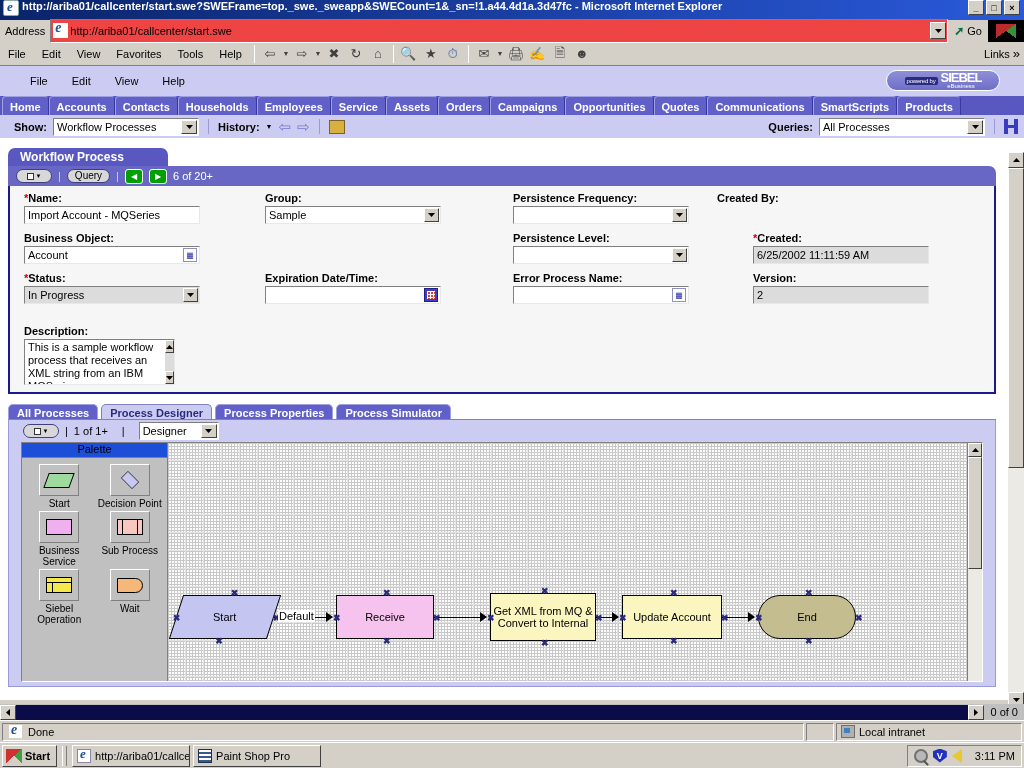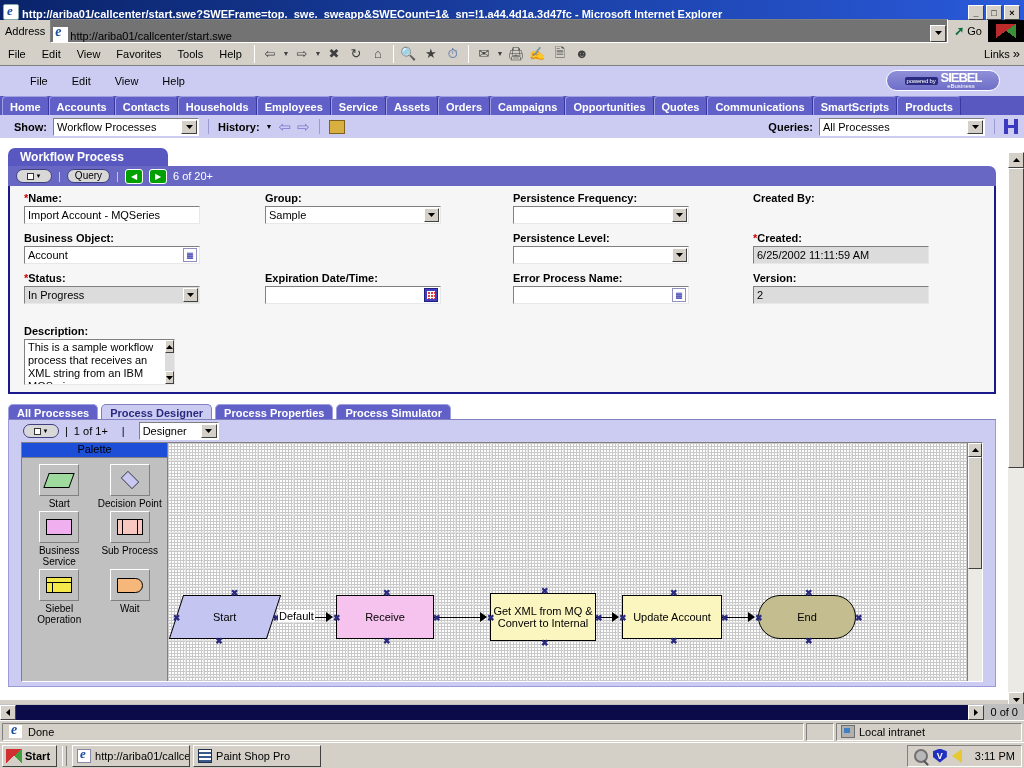--- a/index.html
+++ b/index.html
@@ -9,21 +9,21 @@
     overflow: hidden;
     font-family: "Liberation Sans", sans-serif;
     font-size: 11px;
     background: #d4d0c8;
   }
   #screen { position: relative; width: 1024px; height: 768px; }
 
   
   .titlebar {
     height: 20px; background: linear-gradient(to right, #0a246a, #2a5adb);
-    color: #fff; display: flex; align-items: flex-end; padding: 0 2px;
+    color: #fff; display: flex; align-items: flex-start; padding: 0 2px;
     font-weight: bold; font-size: 11px;
   }
   .tb-icon {
     width: 16px; height: 16px; margin: 0 3px 0 1px; flex: 0 0 16px;
     background: #fff; border: 1px solid #8aa; border-radius: 2px;
     position: relative; overflow: hidden;
   }
   .tb-icon::after {
     content: "e"; position: absolute; left: 3px; top: -2px;
     color: #1a4fa0; font-style: italic; font-weight: bold; font-size: 13px;
@@ -39,23 +39,23 @@
     display: flex; align-items: center; justify-content: center;
   }
 
   
   .addrbar {
     height: 22px; background: #d4d0c8; display: flex; align-items: center;
     border-bottom: 1px solid #d4d0c8; padding-left: 2px;
   }
   .addr-label { padding: 0 5px 0 3px; font-size: 11px; color: #000; }
   .addr-input-wrap {
-    flex: 1 1 auto; height: 24px; background: #737373;
+    flex: 1 1 auto; height: 24px; background: #ef4444;
     border: 1px solid; border-color: #808080 #fff #fff #808080;
-    display: flex; align-items: flex-end; position: relative;
+    display: flex; align-items: center; position: relative;
   }
   .addr-e {
     width: 15px; height: 15px; margin: 0 2px; flex: 0 0 15px;
     background: #fff; position: relative;
   }
   .addr-e::after {
     content: "e"; position: absolute; left: 2px; top: -3px;
     color: #1a4fa0; font-style: italic; font-weight: bold; font-size: 14px;
     font-family: "Liberation Serif", serif;
   }
@@ -688,21 +688,21 @@
           </div>
 
           <div class="fld" style="left:503px; top:86px; width:176px">
             <label>Error Process Name:</label>
             <div class="inp">
               <span class="val"></span>
               <span class="pickbtn">▦</span>
             </div>
           </div>
 
-          <div class="fld" style="left:743px; top:6px; width:176px">
+          <div class="fld" style="left:707px; top:6px; width:176px">
             <label>Created By:</label>
           </div>
 
           <div class="fld" style="left:743px; top:46px; width:176px">
             <label><span class="req">*</span><span>Created:</span></label>
             <div class="inp ro">
               <span class="val">6/25/2002 11:11:59 AM</span>
             </div>
           </div>
 

